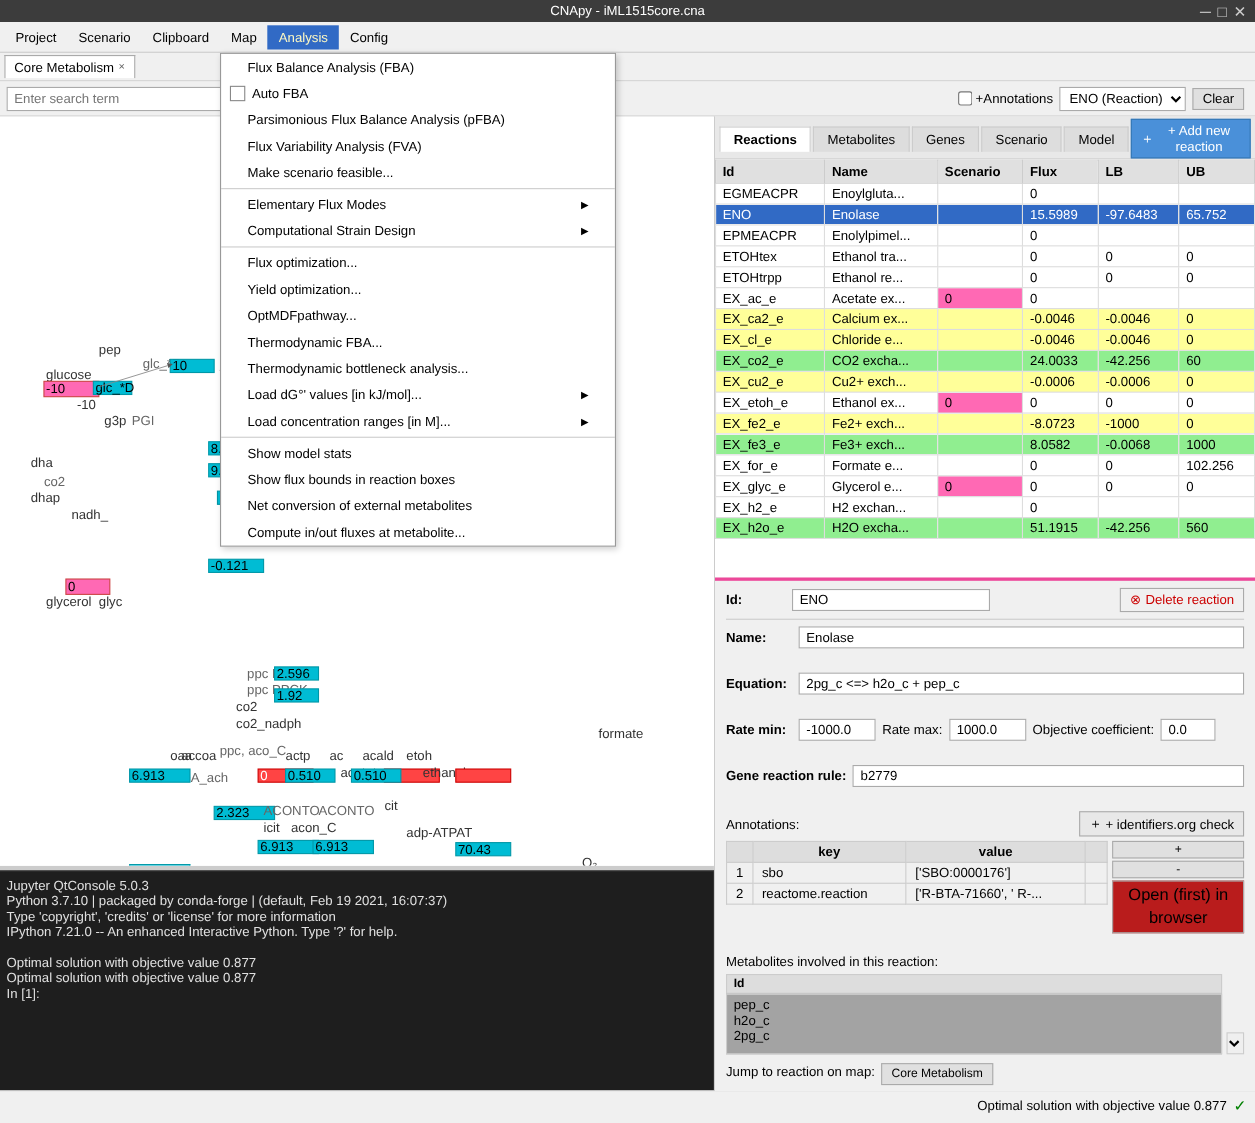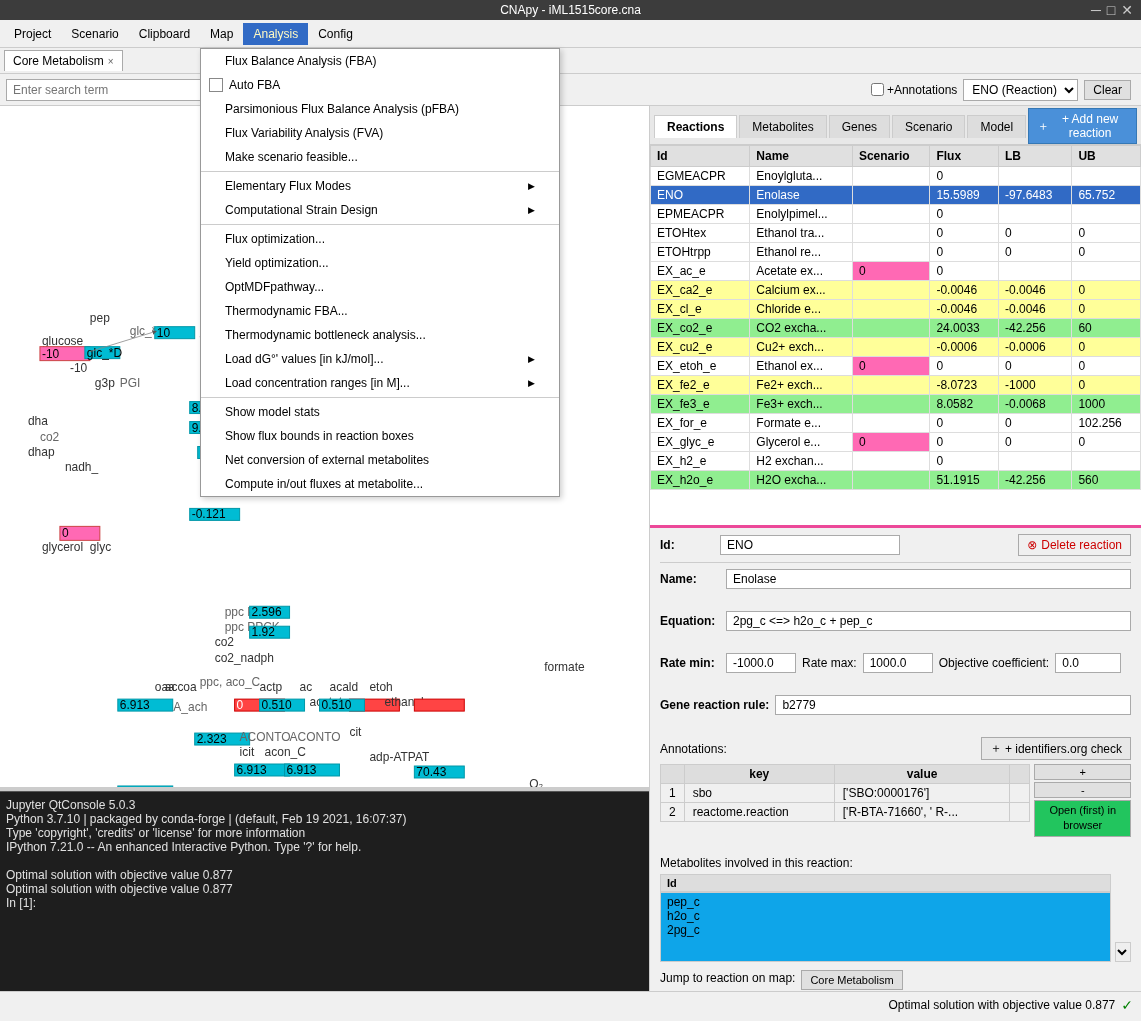--- a/index.html
+++ b/index.html
@@ -332,23 +332,23 @@
       background: #e0e0e0;
       border: 1px solid #aaa;
       cursor: pointer;
       font-size: 11px;
       text-align: center;
     }
     #metabolites-section {
       margin-top: 19px;
     }
     .metabolites-list {
-      background: #0ea5e9;
+      background: #a3a3a3;
       border: 1px solid #ccc;
-      height: 70px;
+      height: 55px;
       overflow-y: auto;
       padding: 2px 6px;
       font-size: 11px;
     }
     .jump-btn {
       margin-top: 4px;
       padding: 3px 8px;
       background: #e0e0e0;
       border: 1px solid #aaa;
       cursor: pointer;
@@ -399,24 +399,24 @@
 
     
     #left-splitter {
       height: 4px;
       background: #ccc;
       cursor: ns-resize;
     }
 
     .open-browser-btn {
       padding: 2px 6px;
-      background: #22c55e;
-      border: 1px solid #aaa;
-      cursor: pointer;
-      font-size: 11px;
+      background: #b91c1c;
+      border: 1px solid #aaa;
+      cursor: pointer;
+      font-size: 15px;
       line-height: 1.4;
     }
   </style>
 </head>
 <body>
 
 <div id="titlebar" style="position:relative;">
   <span>CNApy - iML1515core.cna</span>
   <div id="titlebar-controls">
     <span>─</span>
@@ -887,21 +887,21 @@
         <span class="detail-label">Equation:</span>
         <input class="detail-input" type="text" style="flex: 1 1 0%;" value="2pg_c &lt;=&gt; h2o_c + pep_c">
       </div>
 
       <div class="detail-row">
         <span class="detail-label">Rate min:</span>
         <input class="detail-input" type="text" style="width: 70px;" value="-1000.0">
         <span>Rate max:</span>
         <input class="detail-input" type="text" style="width: 70px;" value="1000.0">
         <span>Objective coefficient:</span>
-        <input class="detail-input" type="text" style="width: 66px;" value="0.0">
+        <input class="detail-input" type="text" style="width: 50px;" value="0.0">
       </div>
 
       <div class="detail-row">
         <span class="detail-label">Gene reaction rule:</span>
         <input class="detail-input" type="text" style="flex: 1 1 0%;" value="b2779">
       </div>
 
       <div class="annotations-header">
         <span>Annotations:</span>
         <button class="identifiers-btn">

